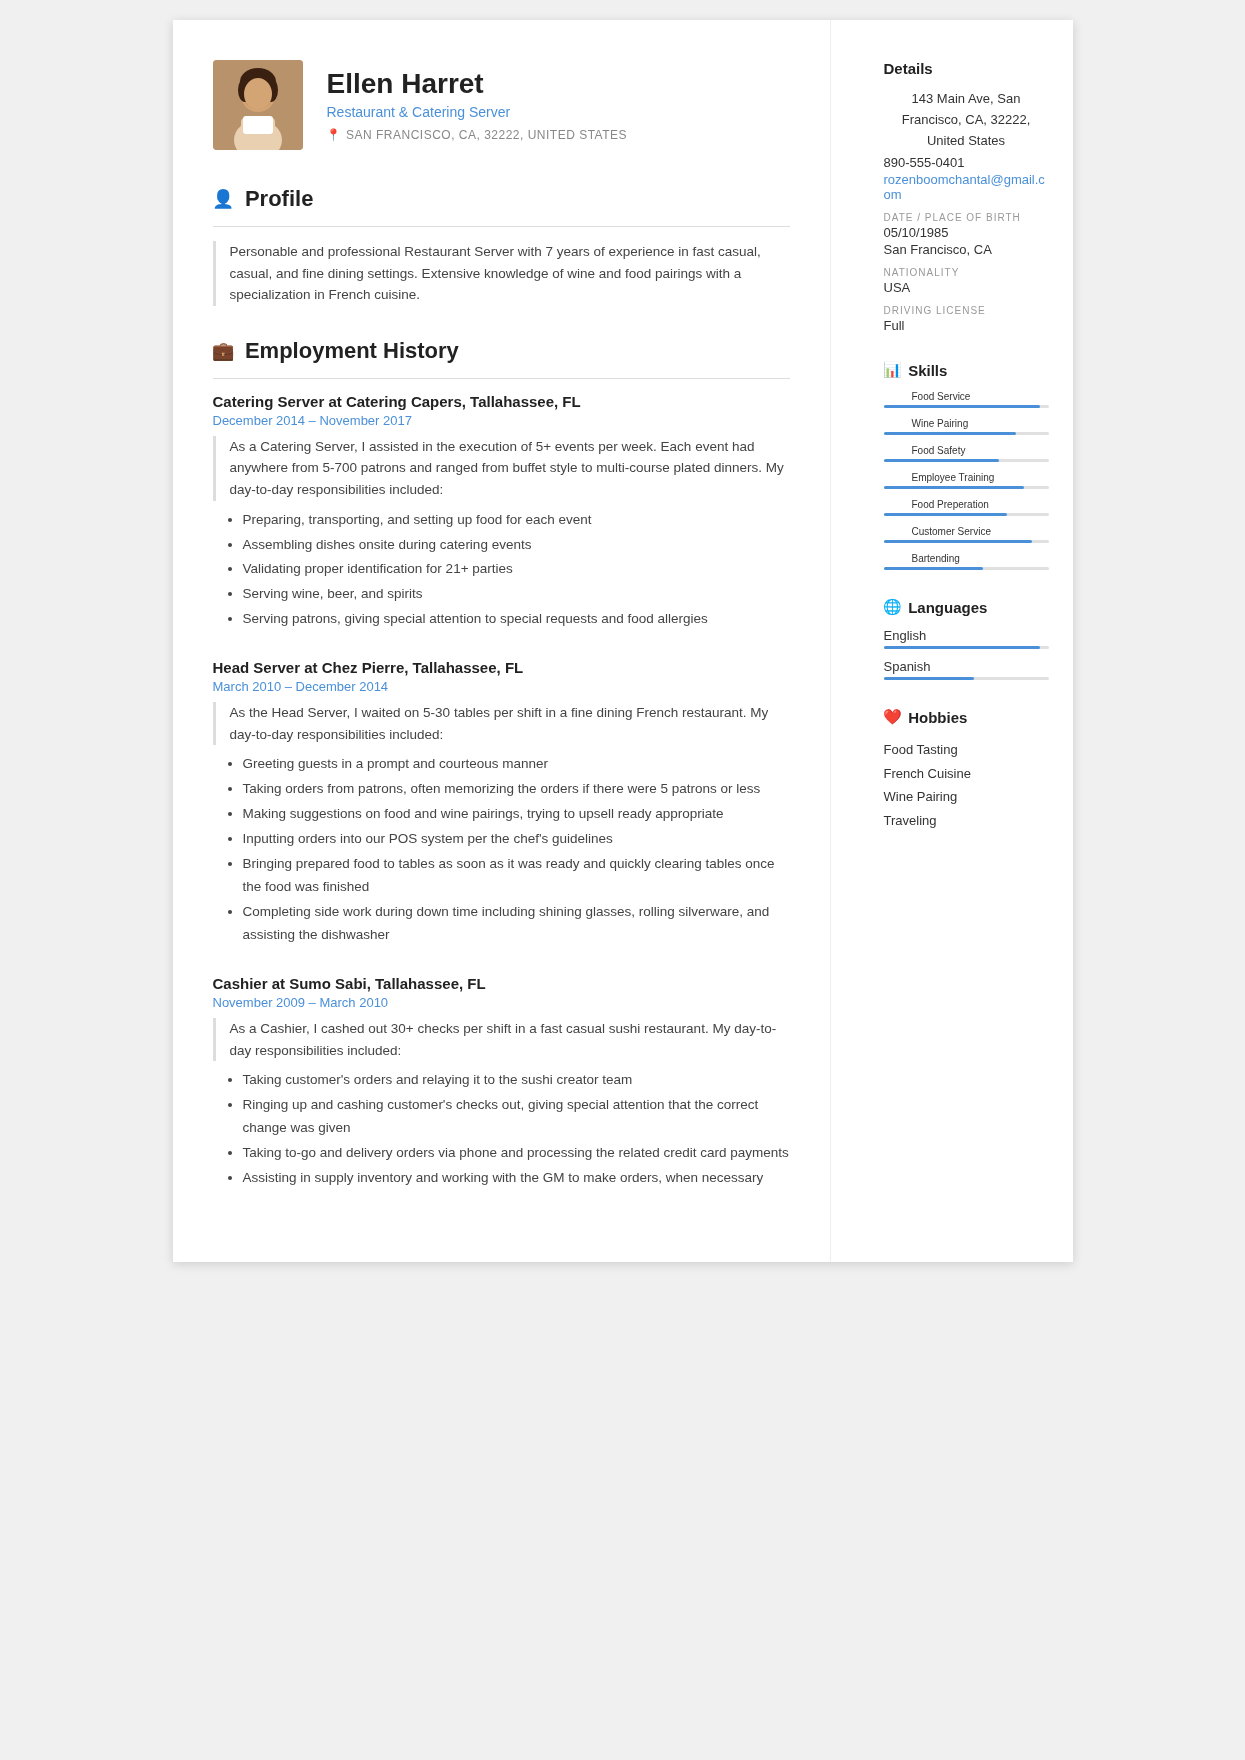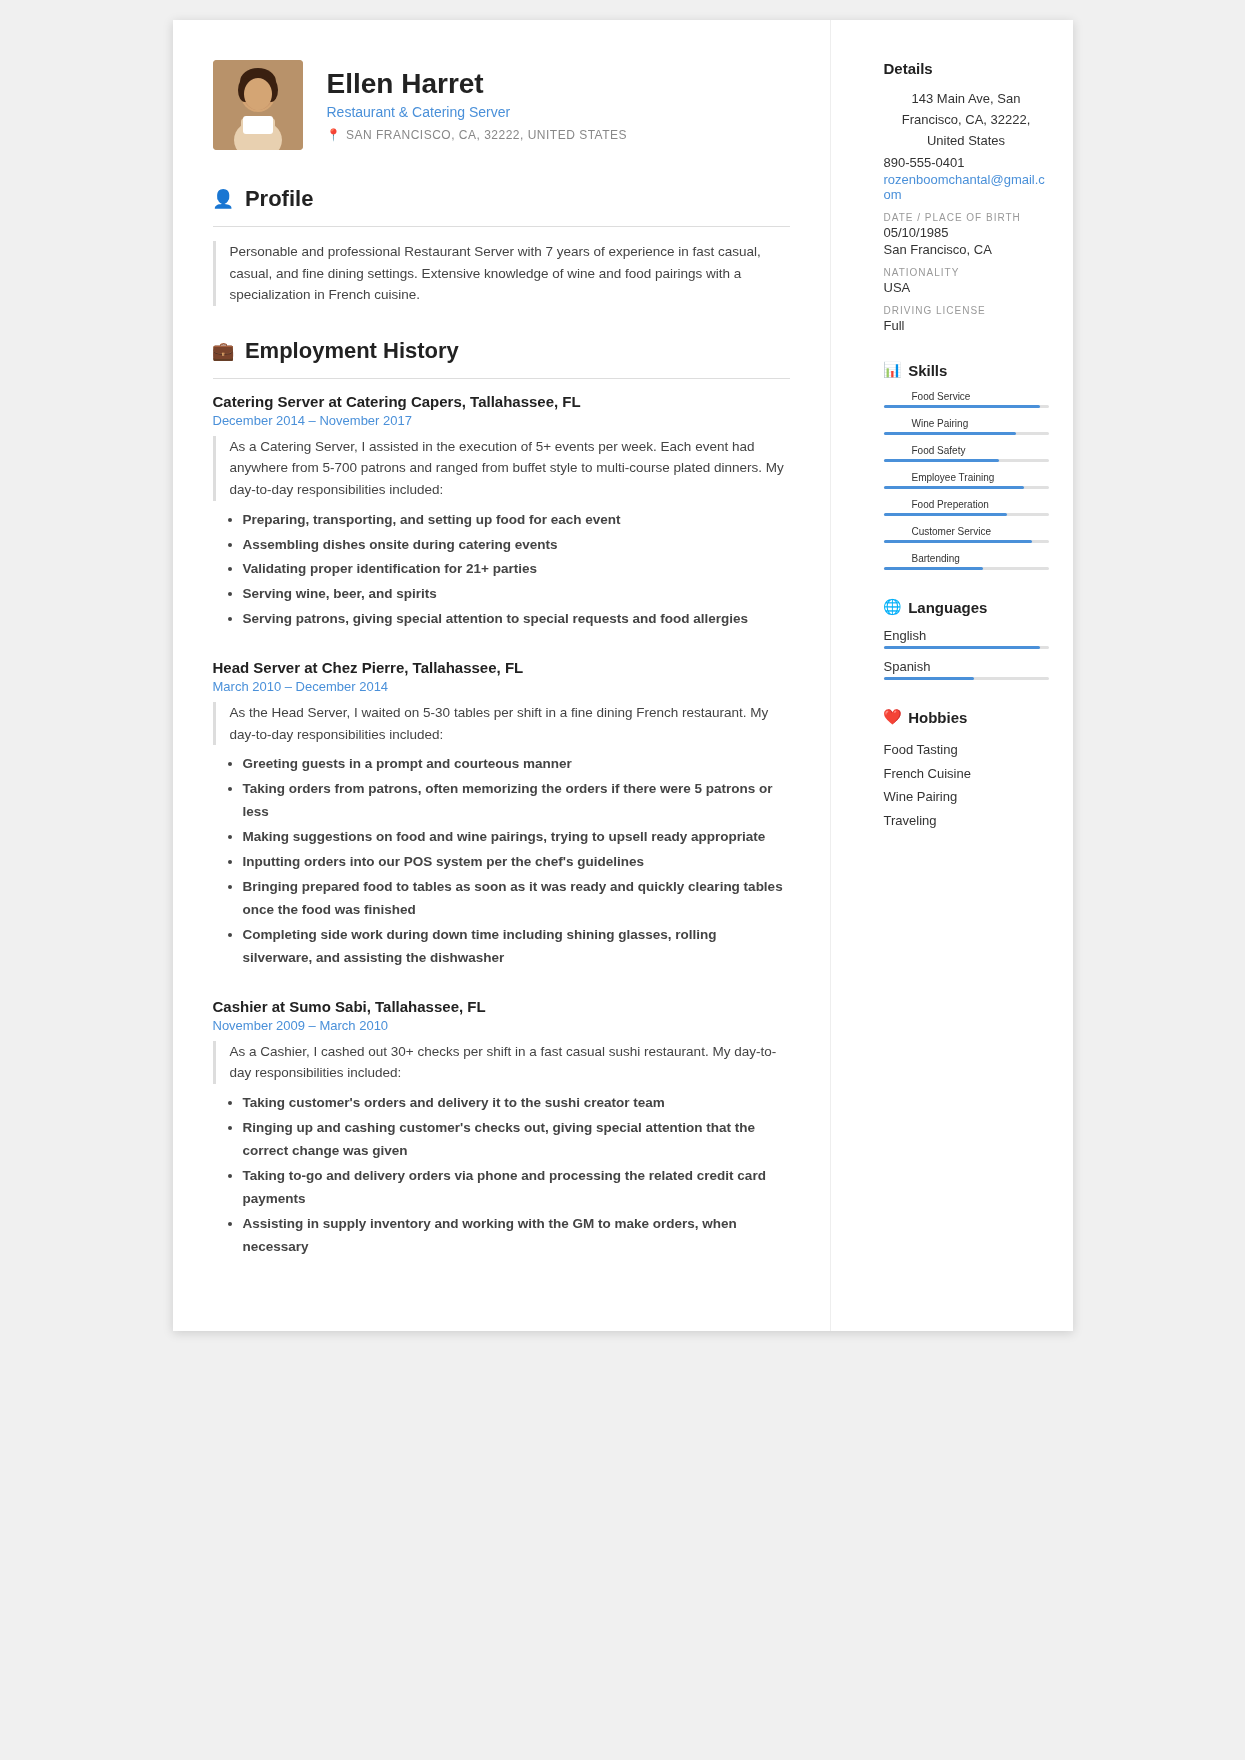--- a/index.html
+++ b/index.html
@@ -127,21 +127,20 @@
       padding-left: 14px;
     }
     .job-bullets {
       padding-left: 30px;
     }
     .job-bullets li {
       font-size: 13.5px;
       color: #444;
       line-height: 1.7;
       margin-bottom: 2px;
-      font-weight: bold;
     }
 
     
     .side-section {
       margin-bottom: 28px;
     }
     .side-section-title {
       font-size: 15px;
       font-weight: 700;
       color: #222;
@@ -291,21 +290,21 @@
               <li>Inputting orders into our POS system per the chef's guidelines</li>
               <li>Bringing prepared food to tables as soon as it was ready and quickly clearing tables once the food was finished</li>
               <li>Completing side work during down time including shining glasses, rolling silverware, and assisting the dishwasher</li>
             </ul>
           </div>
           <div class="job">
             <div class="job-title">Cashier at Sumo Sabi, Tallahassee, FL</div>
             <div class="job-dates">November 2009 – March 2010</div>
             <p class="job-desc">As a Cashier, I cashed out 30+ checks per shift in a fast casual sushi restaurant. My day-to-day responsibilities included:</p>
             <ul class="job-bullets">
-              <li>Taking customer's orders and delivery it to the sushi creator team</li>
+              <li>Taking customer's orders and relaying it to the sushi creator team</li>
               <li>Ringing up and cashing customer's checks out, giving special attention that the correct change was given</li>
               <li>Taking to-go and delivery orders via phone and processing the related credit card payments</li>
               <li>Assisting in supply inventory and working with the GM to make orders, when necessary</li>
             </ul>
           </div>
         </div>
     </div>
 
   </div>
 

